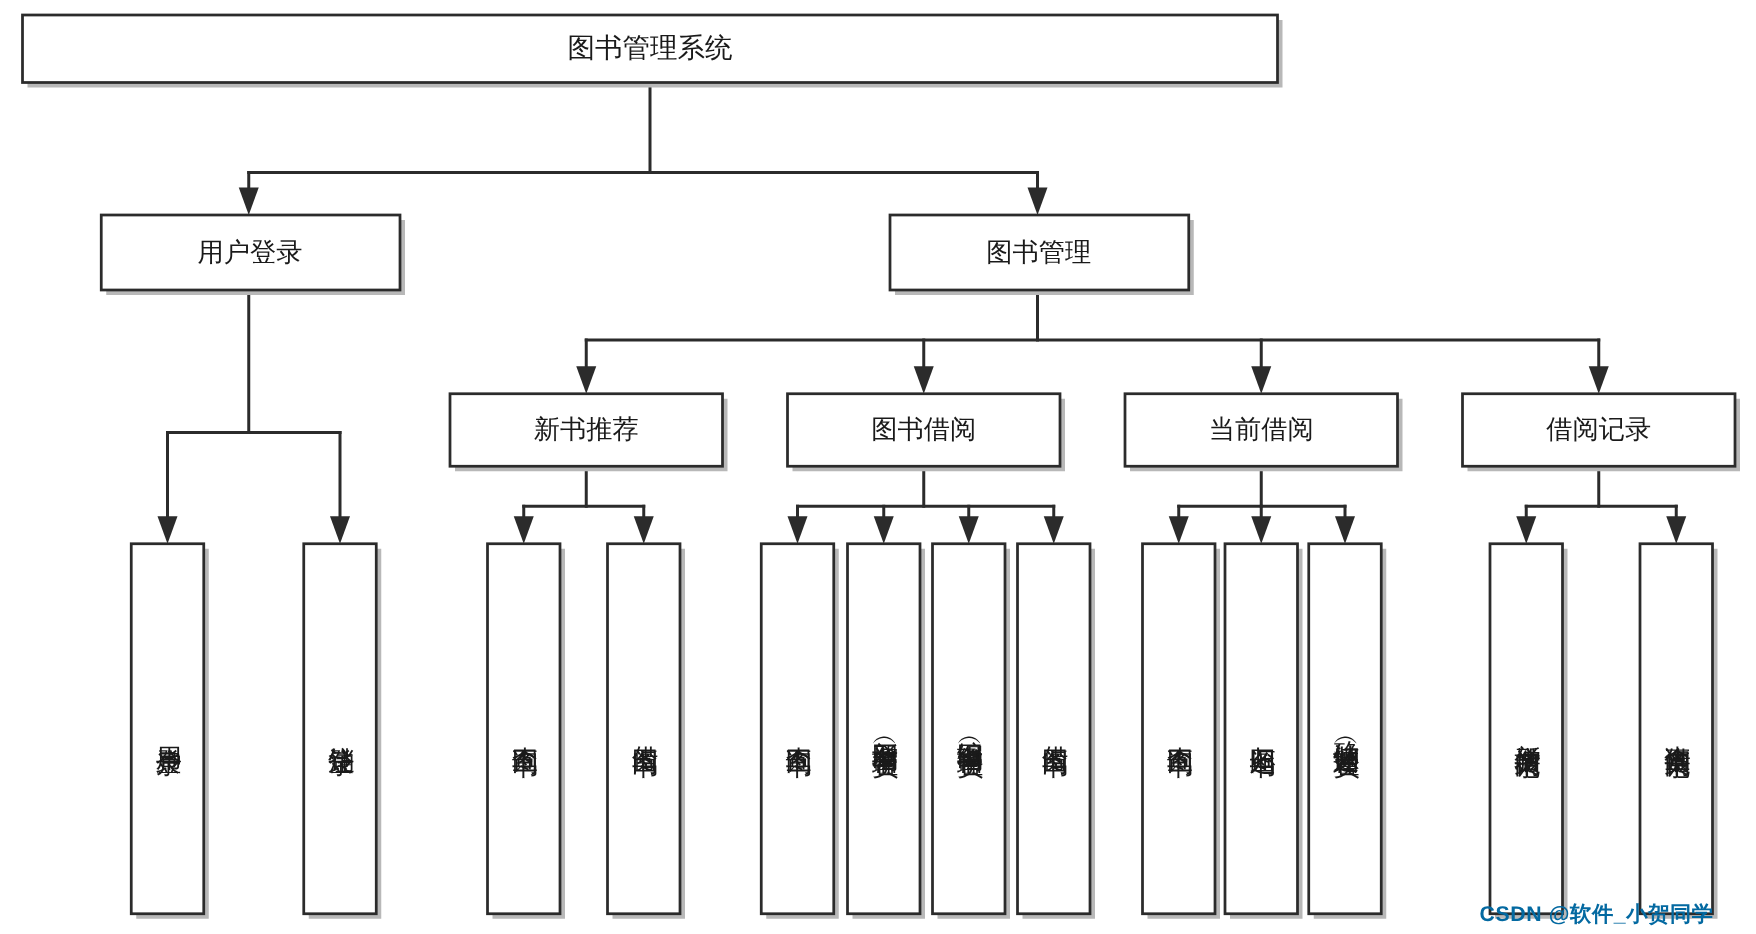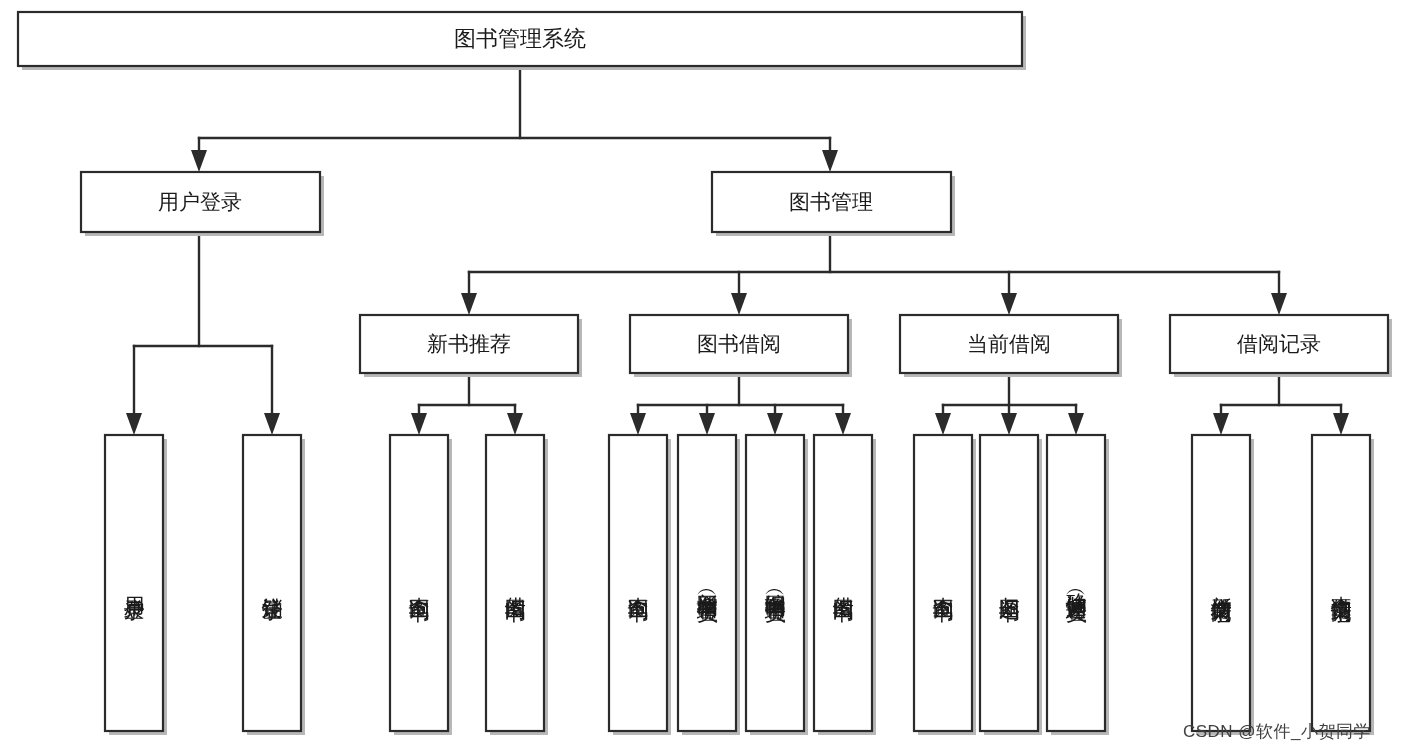--- a/index.html
+++ b/index.html
@@ -27,22 +27,22 @@
     font-family:"Liberation Sans","DejaVu Sans",sans-serif;
     font-size:21px;color:#1a1a1a;
     line-height:1.06;
     letter-spacing:1.5px;
     white-space:nowrap;
     pointer-events:none;
   }
   .watermark{
     position:absolute;right:6px;bottom:4px;
     font-family:"Liberation Sans","DejaVu Sans",sans-serif;
-    font-size:17px;color:#404040;
-    letter-spacing:.5px;white-space:nowrap;
+    font-size:17px;color:#0369a1;
+    letter-spacing:.5px;white-space:nowrap;font-weight:bold;
   }
 </style>
 </head>
 <body>
 
 <div id="stage">
 
   <svg width="1405" height="747" viewBox="0 0 1405 747">
 
     <g>

